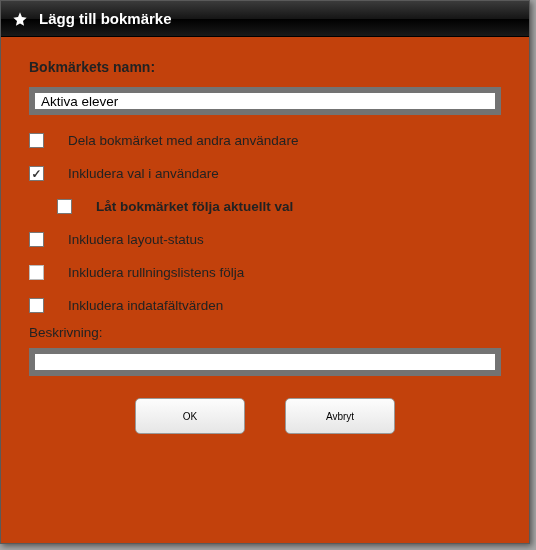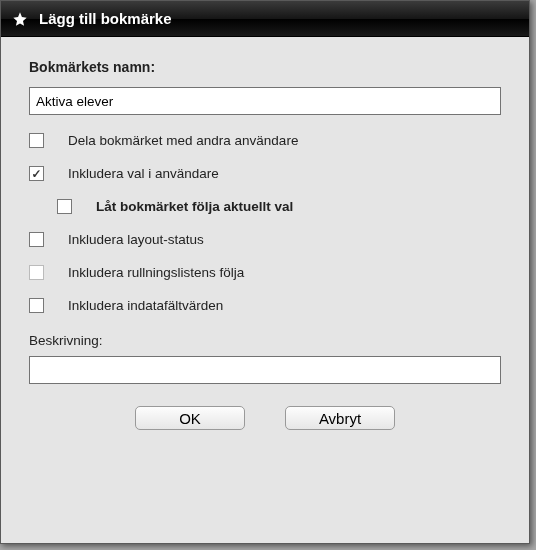--- a/index.html
+++ b/index.html
@@ -1,63 +1,63 @@
 <!DOCTYPE html>
 <html><head>
 <meta charset="utf-8">
 <style>
   * { box-sizing: border-box; margin: 0; padding: 0; font-family: Arial, Helvetica, sans-serif; }
   html, body { width: 536px; height: 550px; background: #a8a8a8; overflow: hidden; }
 
   .dialog {
     position: absolute; top: 0; left: 0; right: 6px; bottom: 6px;
-    background: #e5e5e5;
+    background: #c2410c;
     border: 1px solid #5a5a5a;
     box-shadow: 2px 2px 6px rgba(0,0,0,.5);
     display: flex; flex-direction: column;
   }
   .titlebar {
     height: 36px;
     background: linear-gradient(#3b3b3b, #161616 50%, #000 51%, #1a1a1a);
     color: #fff;
     display: flex; align-items: center;
     padding: 0 10px;
     border-bottom: 1px solid #000;
   }
   .titlebar .icon { width: 18px; height: 18px; margin-right: 10px; display:inline-flex; align-items:center; justify-content:center;}
   .titlebar .title { font-weight: bold; font-size: 15px; }
 
   .body { flex: 1; padding: 22px 28px 18px 28px; display:flex; flex-direction:column; gap:12px; font-size:13.5px; color:#222;border-radius:30px; }
 
   .field-label { font-weight: bold; font-size: 14px; }
   .text-input {
-    width: 100%; height: 28px; border: 1px solid #737373; padding: 3px 6px;
+    width: 100%; height: 28px; border: 6px solid #737373; padding: 3px 6px;
     font-size: 13.5px; background:#fff;
   }
 
   .check-row { display:flex; align-items:center; gap:24px; margin-top:6px;}
   .check-row.indent { margin-left: 28px; font-weight: bold; }
   .checkbox {
     width: 15px; height: 15px; border: 1px solid #777; background:#fff;
     display:inline-flex; align-items:center; justify-content:center;
     font-size: 12px; line-height:1; cursor:pointer;
   }
   .checkbox.checked::after { content:"✓"; color:#333; font-weight:bold; }
   .checkbox.faded { border-color:#bbb; }
 
   .check-label { font-size: 13.5px; }
 
-  .desc-block { margin-top: 8px; display:flex; flex-direction:column; gap:8px;}
+  .desc-block { display:flex; flex-direction:column; gap:8px;}
 
   .button-row { display:flex; justify-content:center; gap:40px; margin-top:10px;}
   .btn {
-    width: 110px; height: 24px;
+    width: 110px; height: 36px;
     background: linear-gradient(#fdfdfd,#e6e6e6);
     border: 1px solid #999; border-radius: 5px;
-    font-size: 15px; cursor:pointer;
+    font-size: 10px; cursor:pointer;
   }
 </style>
 </head>
 <body>
 
 <div class="dialog">
 
   <div class="titlebar">
     <span class="icon">
       <svg viewBox="0 0 24 24" width="16" height="16" fill="#fff">

